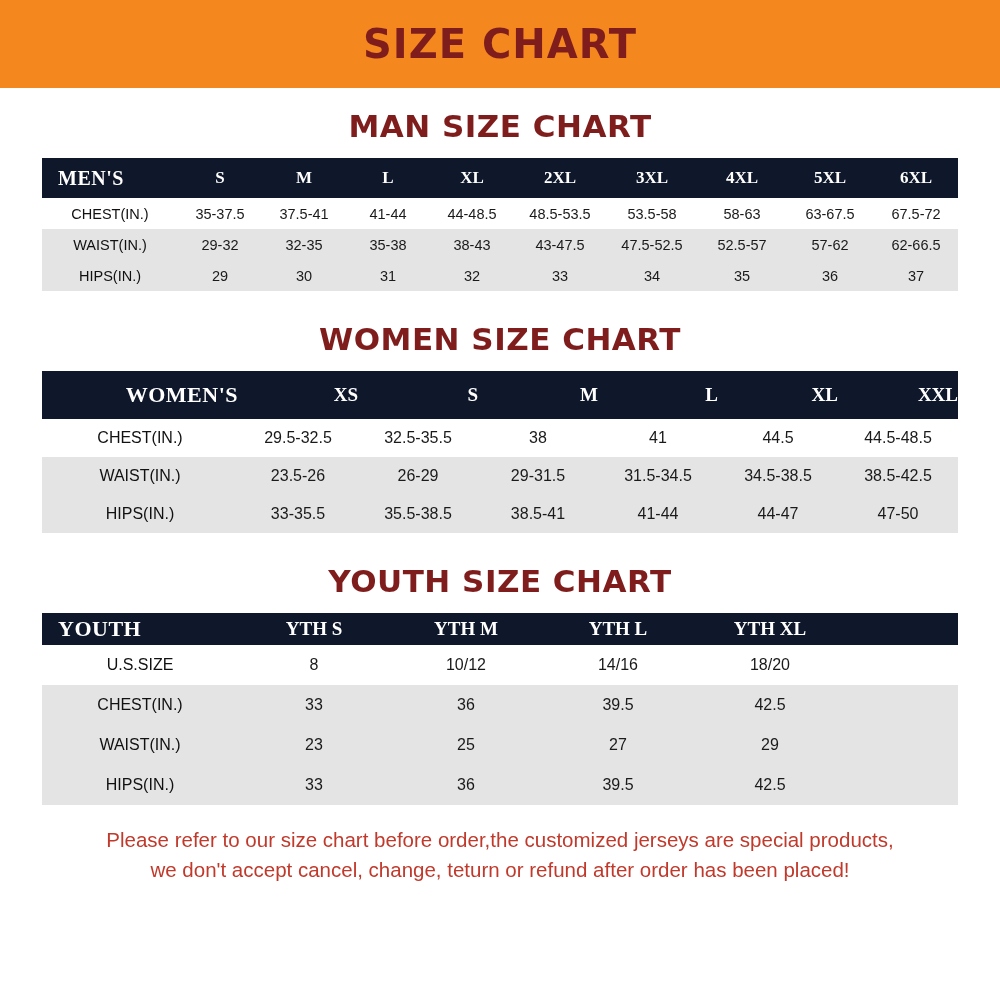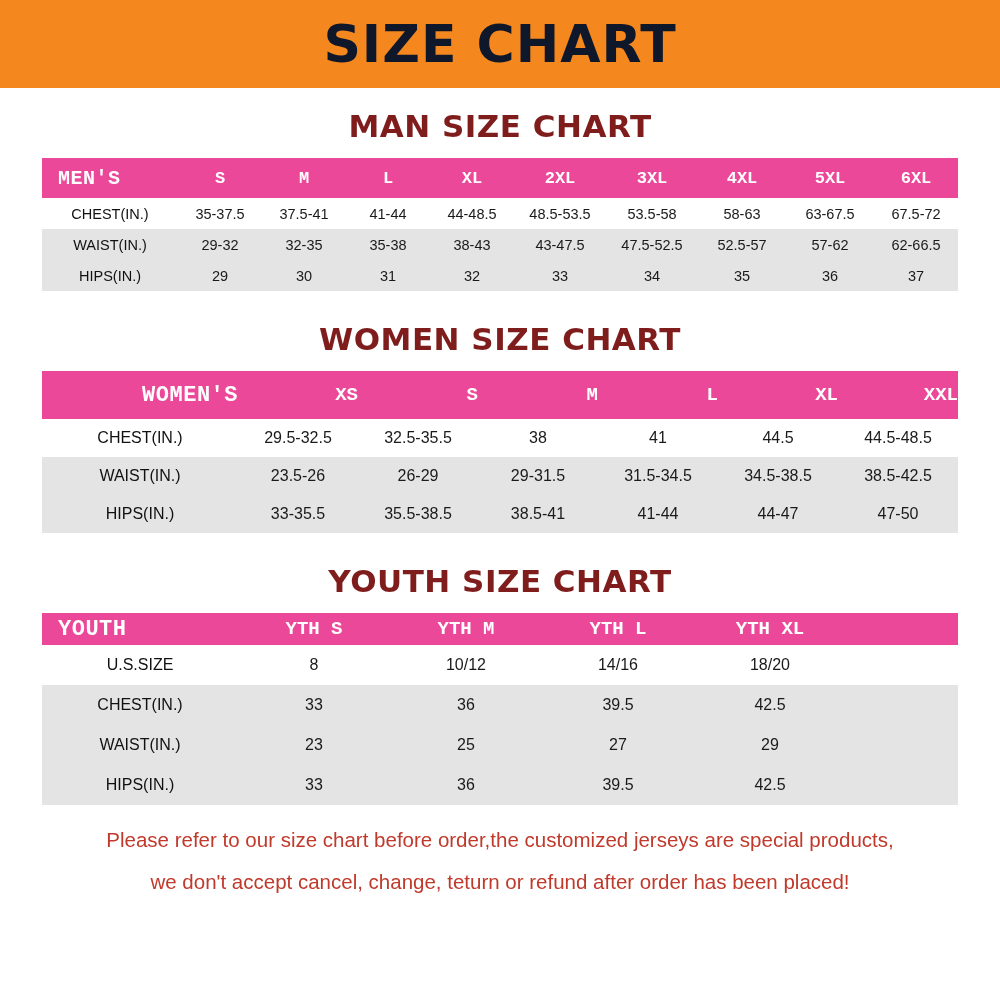--- a/index.html
+++ b/index.html
@@ -26,23 +26,23 @@
     width: 100%;
     height: 88px;
     background: #f5871f;
     display: flex;
     align-items: center;
     justify-content: center;
   }
   .banner-title {
     font-family: "DejaVu Sans", sans-serif;
     font-weight: 700;
-    font-size: 52px;
+    font-size: 40px;
     letter-spacing: 1px;
-    color: #0f172a;
+    color: #7f1d1d;
     text-align: center;
     line-height: 1;
   }
 
   
   .section-title {
     text-align: center;
     font-family: "DejaVu Sans", sans-serif;
     font-weight: 700;
     font-size: 31px;
@@ -61,24 +61,24 @@
     margin: 0 auto;
     border-collapse: collapse;
     table-layout: fixed;
   }
   table.size-table td,
   table.size-table th {
     padding: 0;
     margin: 0;
   }
   .hdr-row th {
-    background: #ec4899;
+    background: #0f172a;
     color: #ffffff;
     height: 40px;
-    font-family: Liberation Mono, monospace;
+    font-family: Liberation Serif, serif;
     font-weight: 700;
     font-size: 17px;
     text-align: center;
     vertical-align: middle;
   }
   .hdr-row th.label-cell {
     text-align: left;
     padding-left: 16px;
     font-size: 20px;
     letter-spacing: 0.5px;
@@ -110,21 +110,21 @@
   
   .footer-note {
     margin-top: 20px;
     padding: 0 26px;
     text-align: center;
     color: #c0392b;
     font-size: 20.5px;
     line-height: 1.45;
     font-family: "Liberation Sans", sans-serif;
   }
-  .footer-note div { white-space: nowrap; margin-top: 12px; }
+  .footer-note div { white-space: nowrap; }
 
   .sp-1 { height: 20px; }
   .sp-2 { height: 14px; }
   .sp-3 { height: 30px; }
 </style>
 </head>
 <body>
 
 <div class="page">
 

